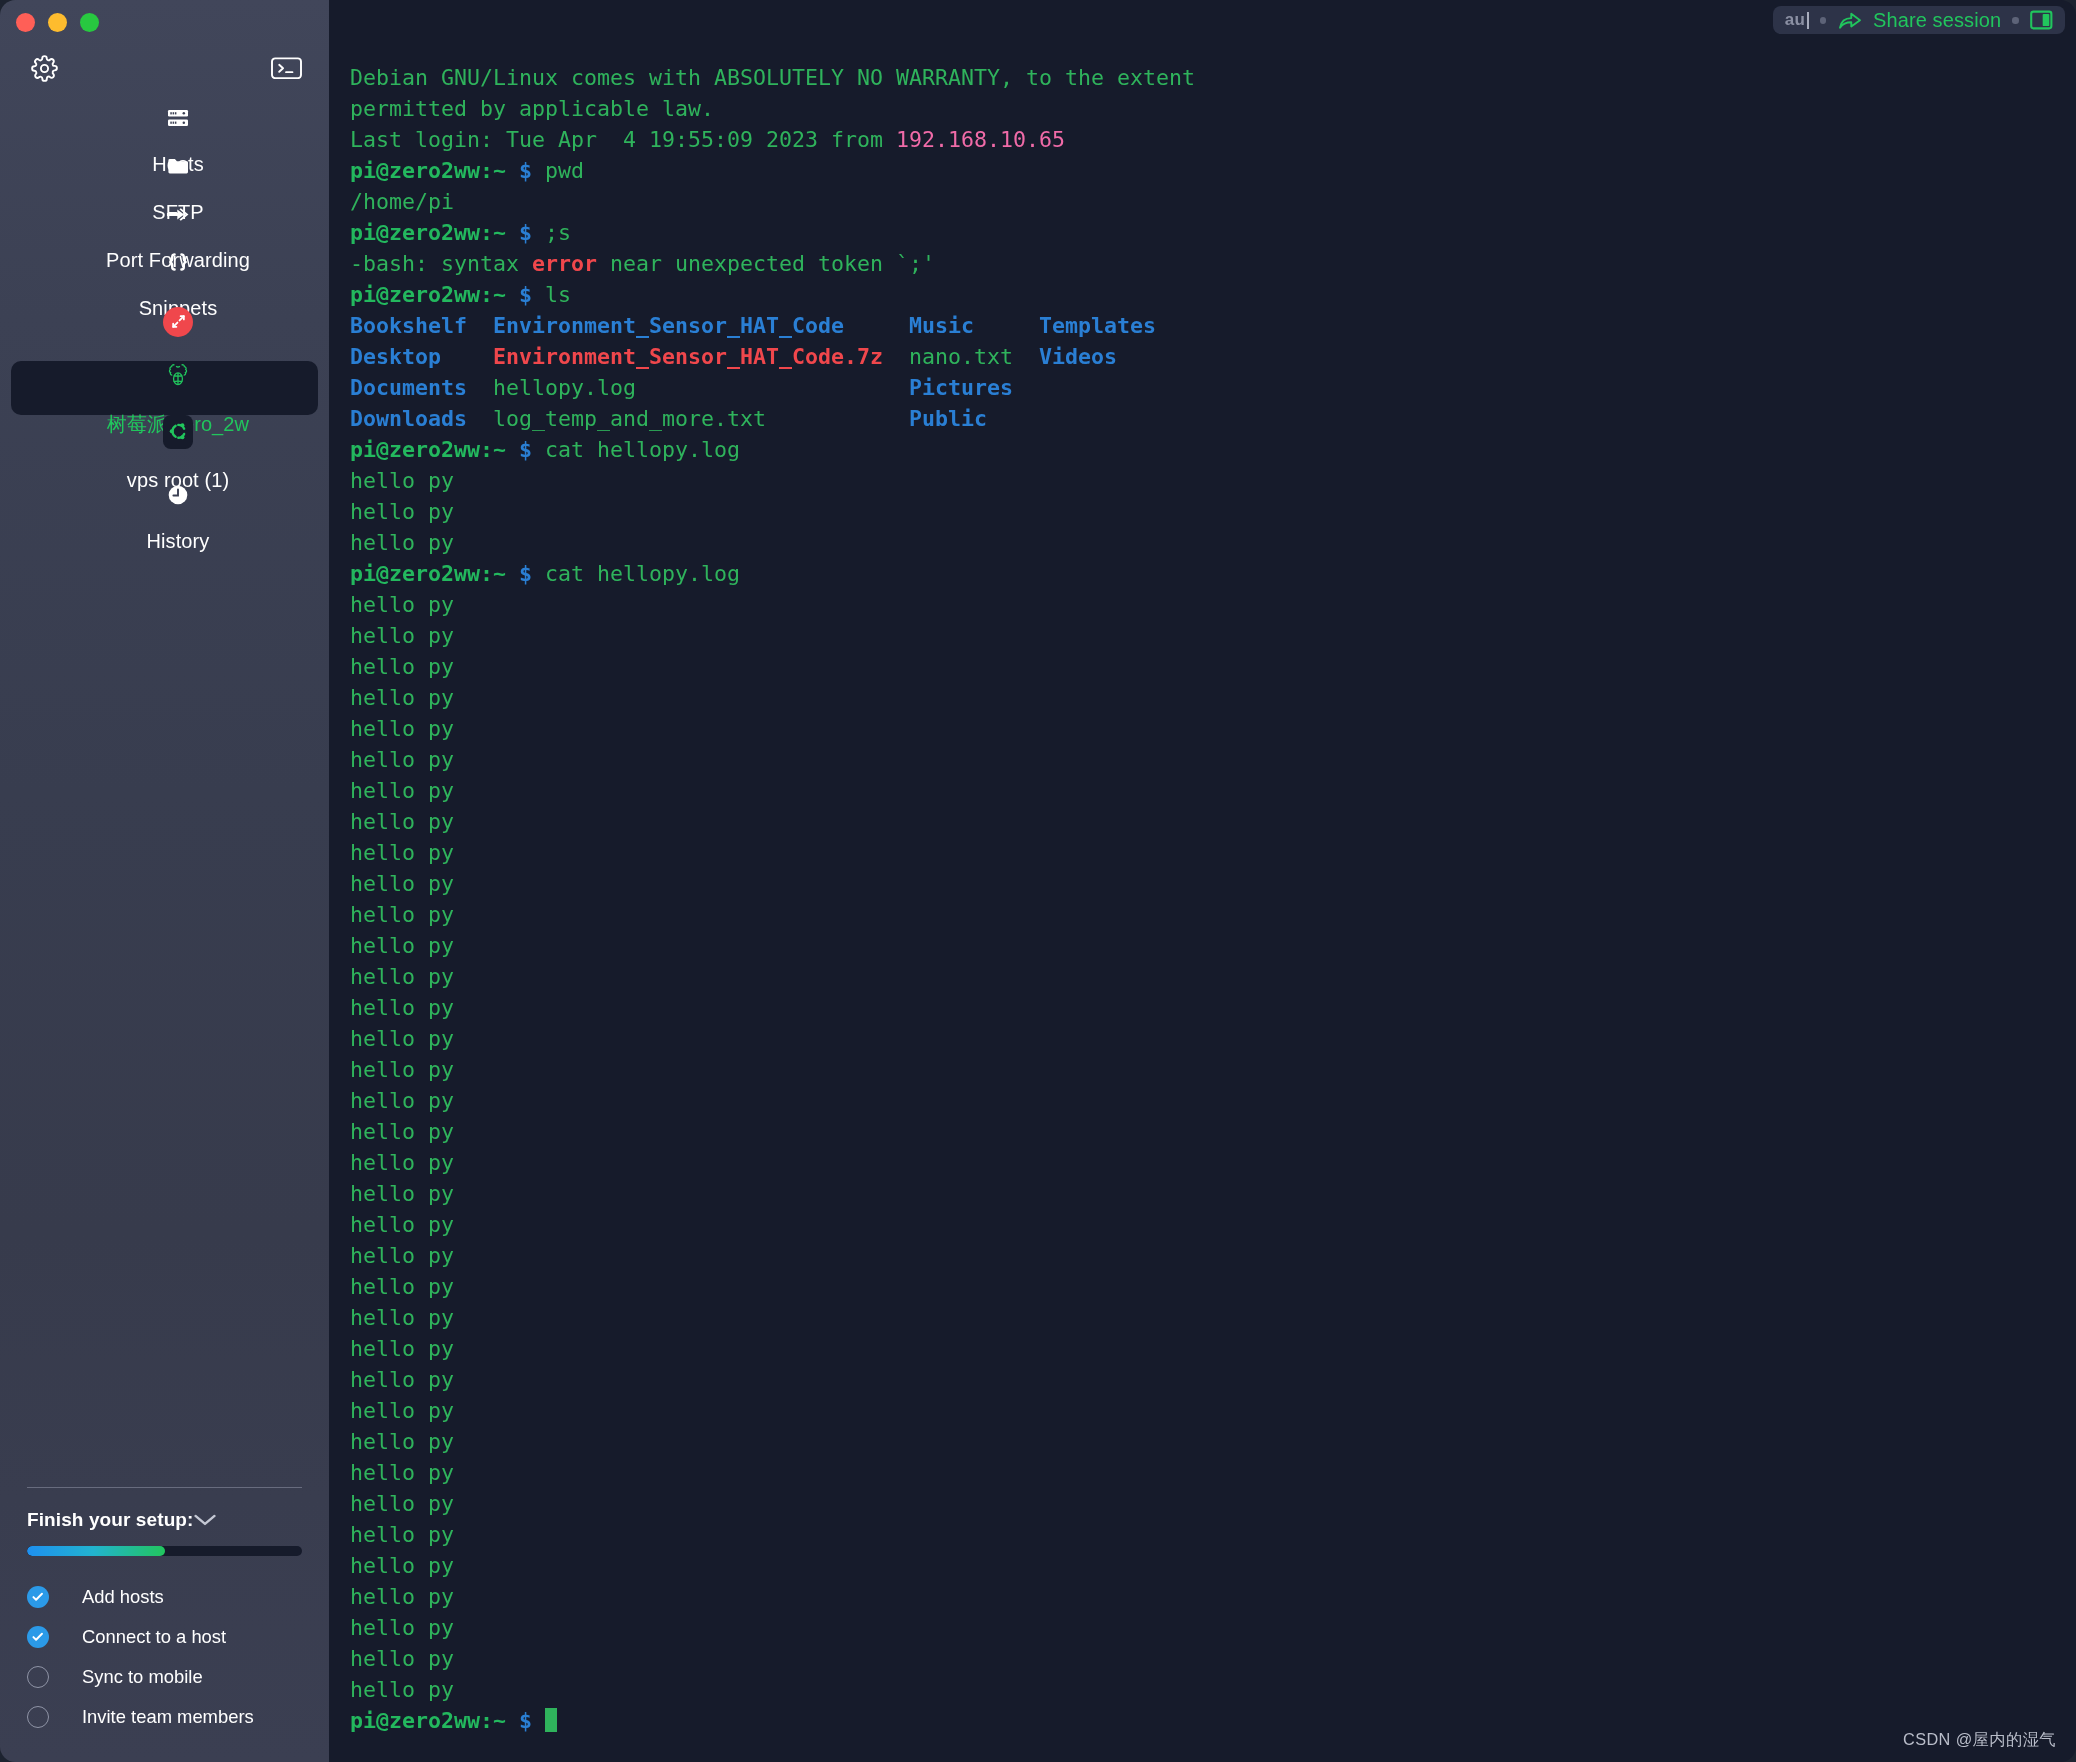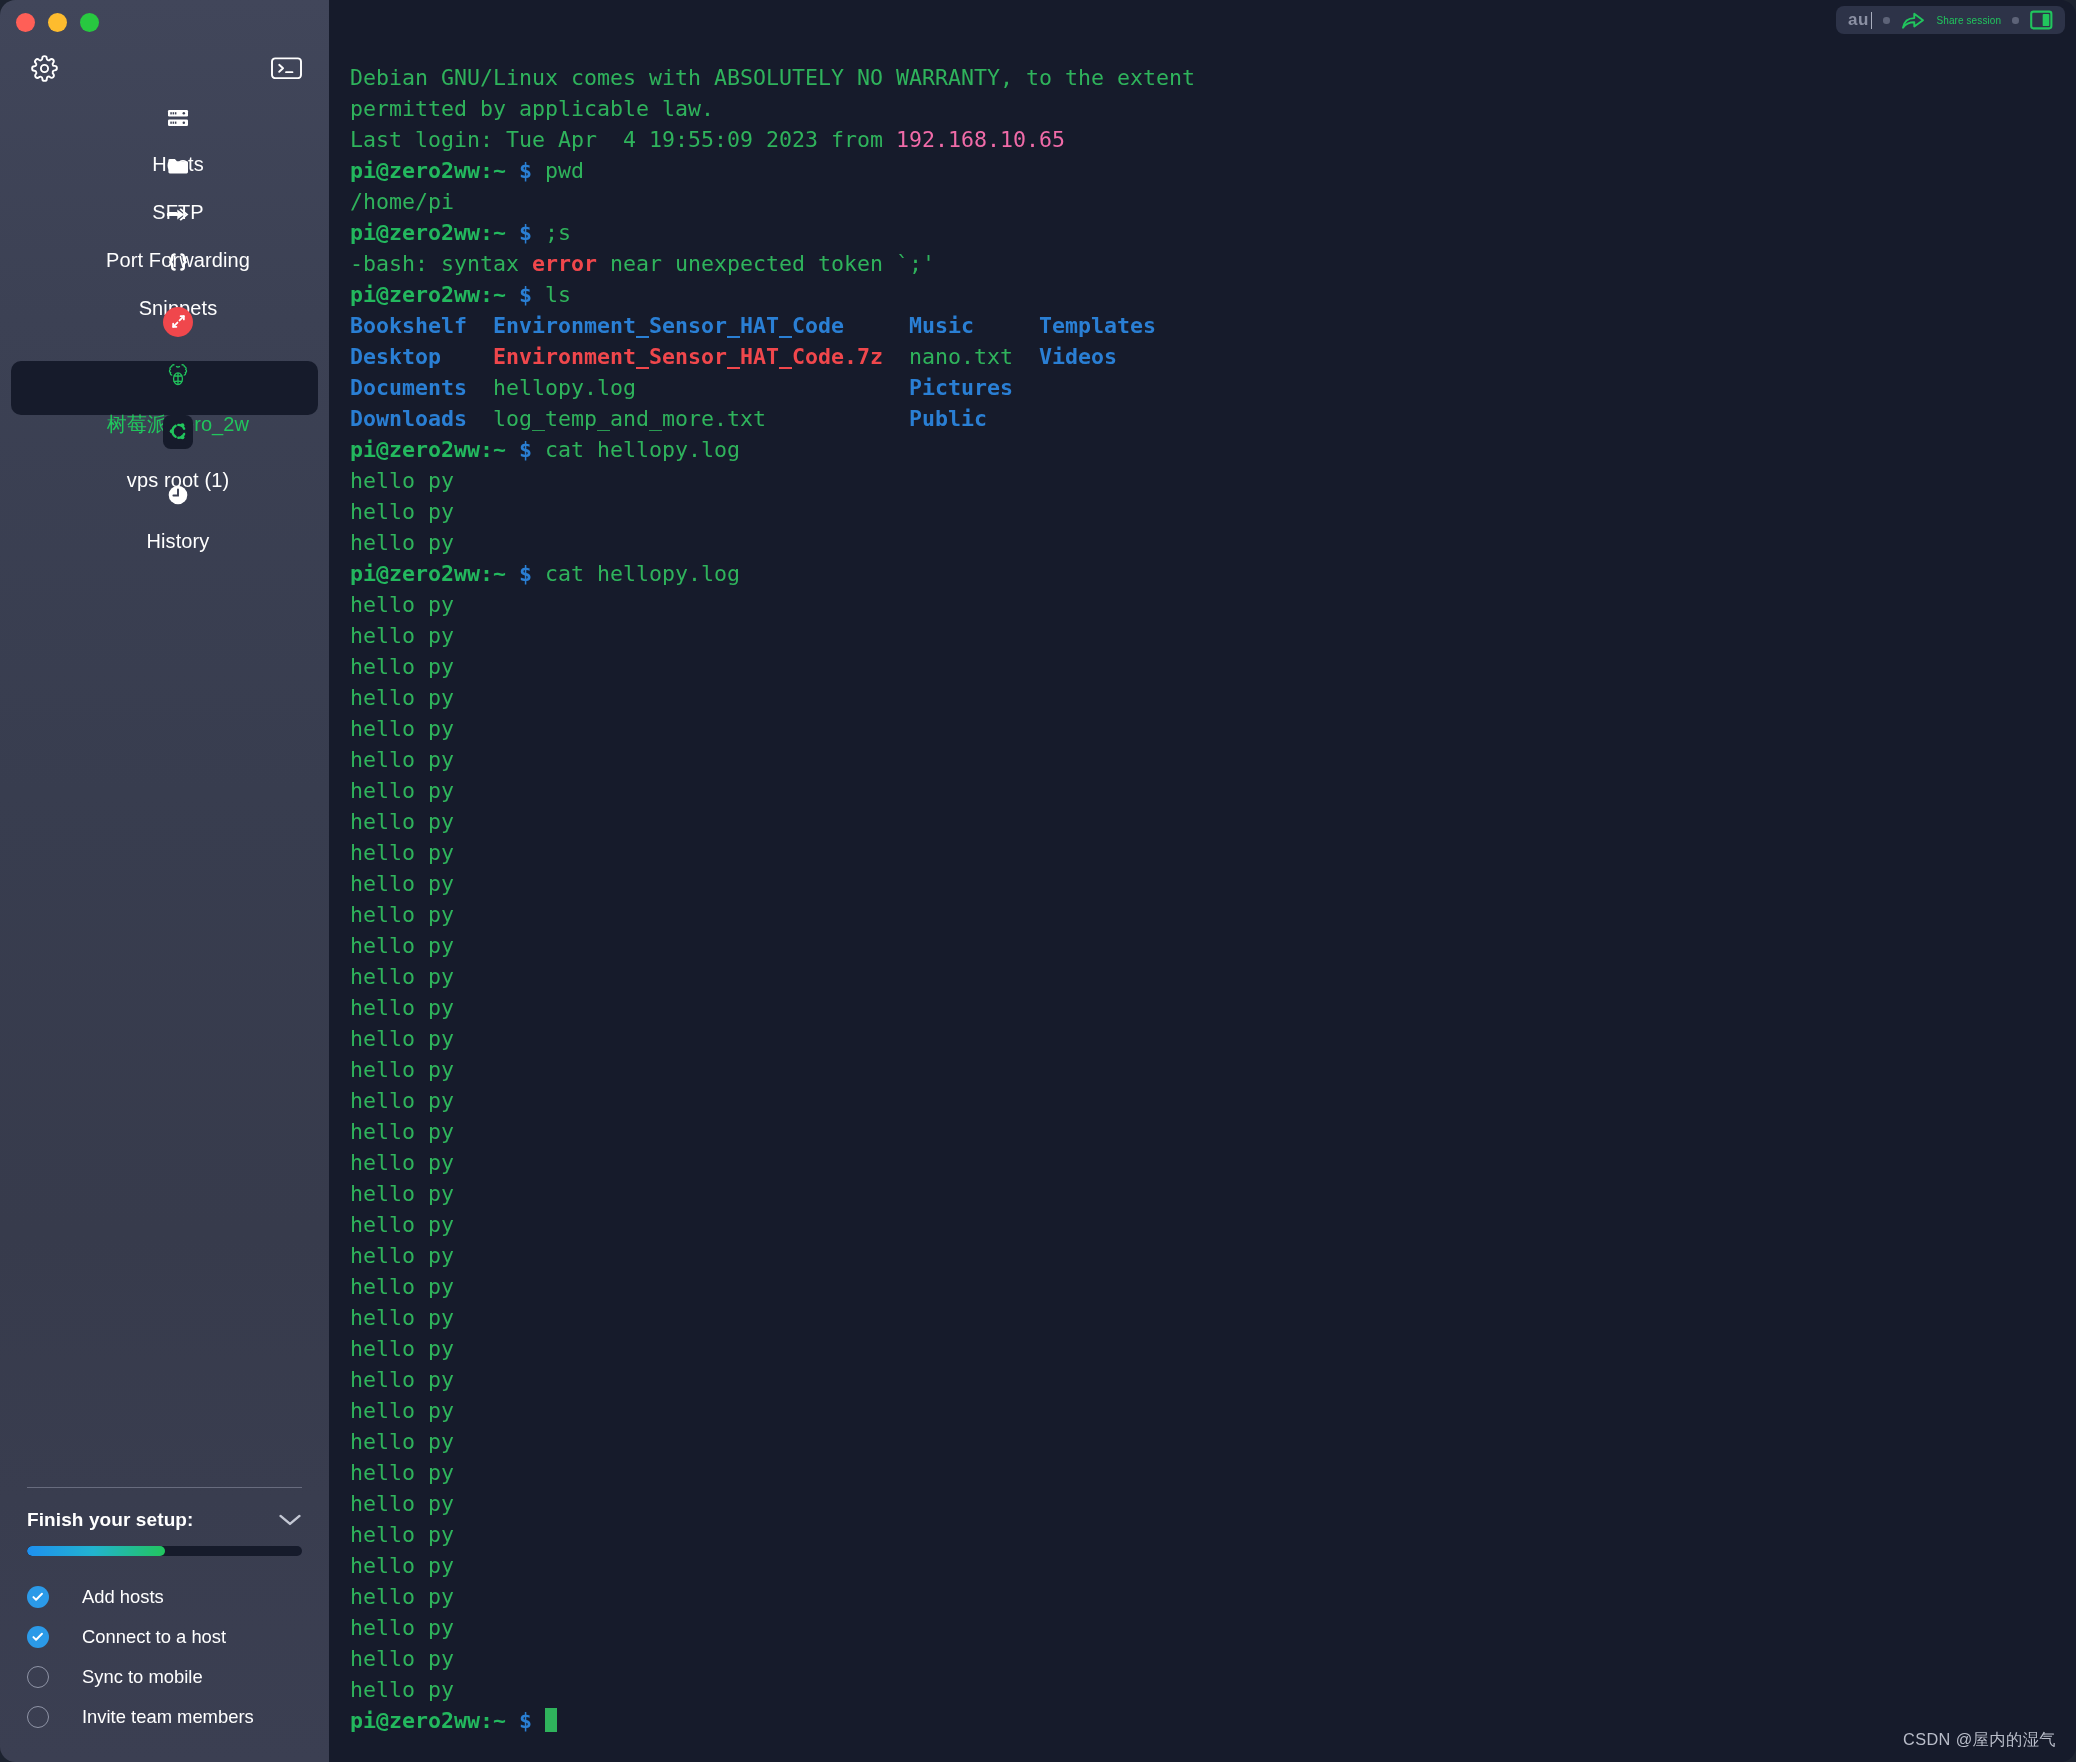--- a/index.html
+++ b/index.html
@@ -126,21 +126,20 @@
   }
   .setup-divider {
     height: 0.7px;
     background: #8f94a6;
     opacity: .55;
     margin-bottom: 21px;
   }
   .setup-head {
     display: flex;
     align-items: center;
-    justify-content: space-between;
     margin-bottom: 15.5px;
   }
   .setup-title {
     color: #ffffff;
     font-size: 19px;
     font-weight: bold;
     letter-spacing: 0.1px;
   }
   .chevron svg { display: block; }
 
@@ -217,21 +216,21 @@
   }
   .dot-sep {
     width: 6.4px;
     height: 6.4px;
     border-radius: 50%;
     background: #5d6378;
     flex: 0 0 6.4px;
   }
   .share-label {
     color: #21c55d;
-    font-size: 10px;
+    font-size: 20px;
     letter-spacing: 0.1px;
   }
   .share-arrow svg, .split-icon svg { display: block; }
 
   .terminal {
     position: absolute;
     inset: 0;
     padding: 62px 0 0 21px;
     font-family: "DejaVu Sans Mono", "Liberation Mono", monospace;
     font-size: 21.6px;

